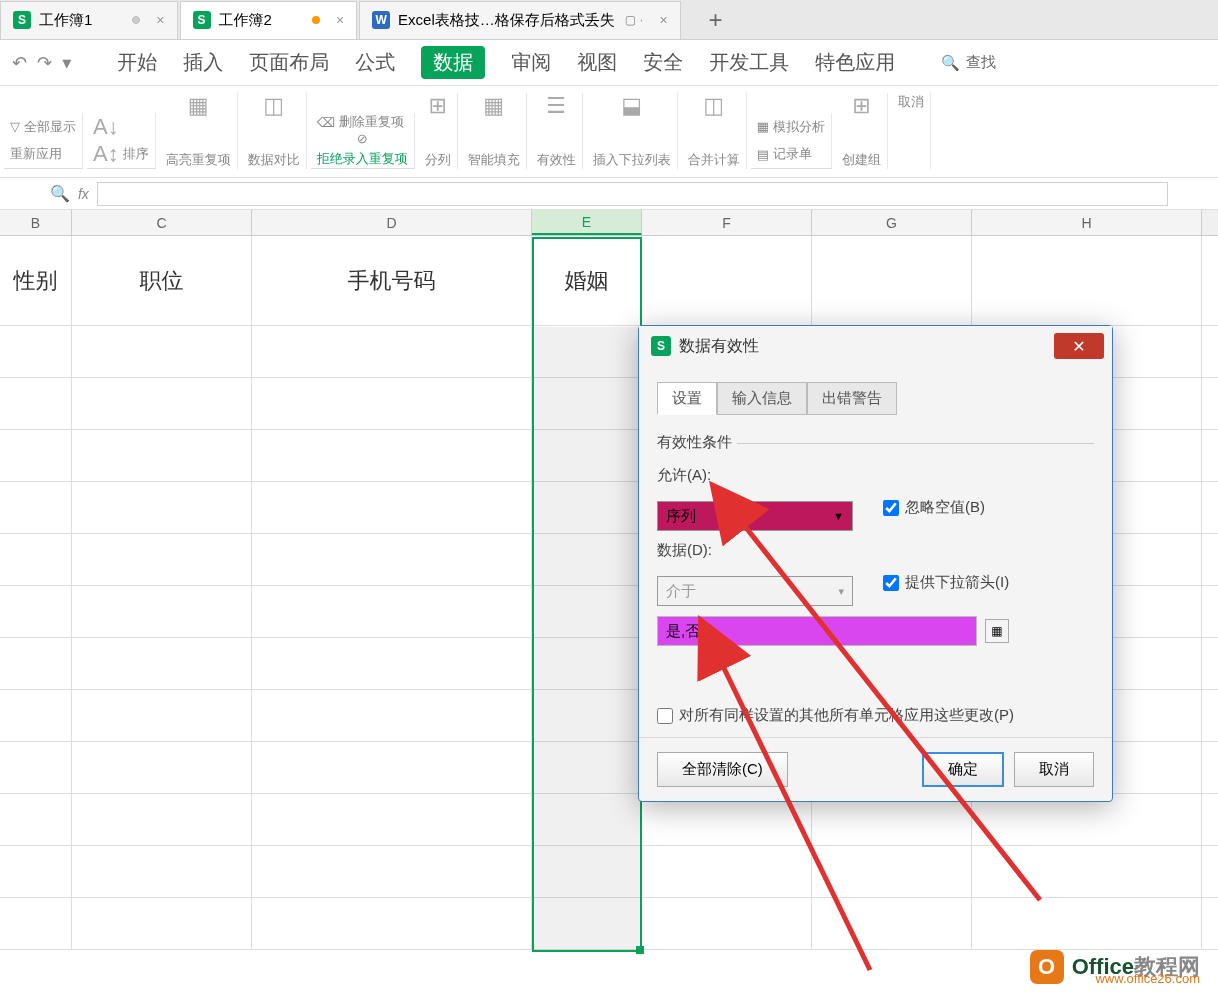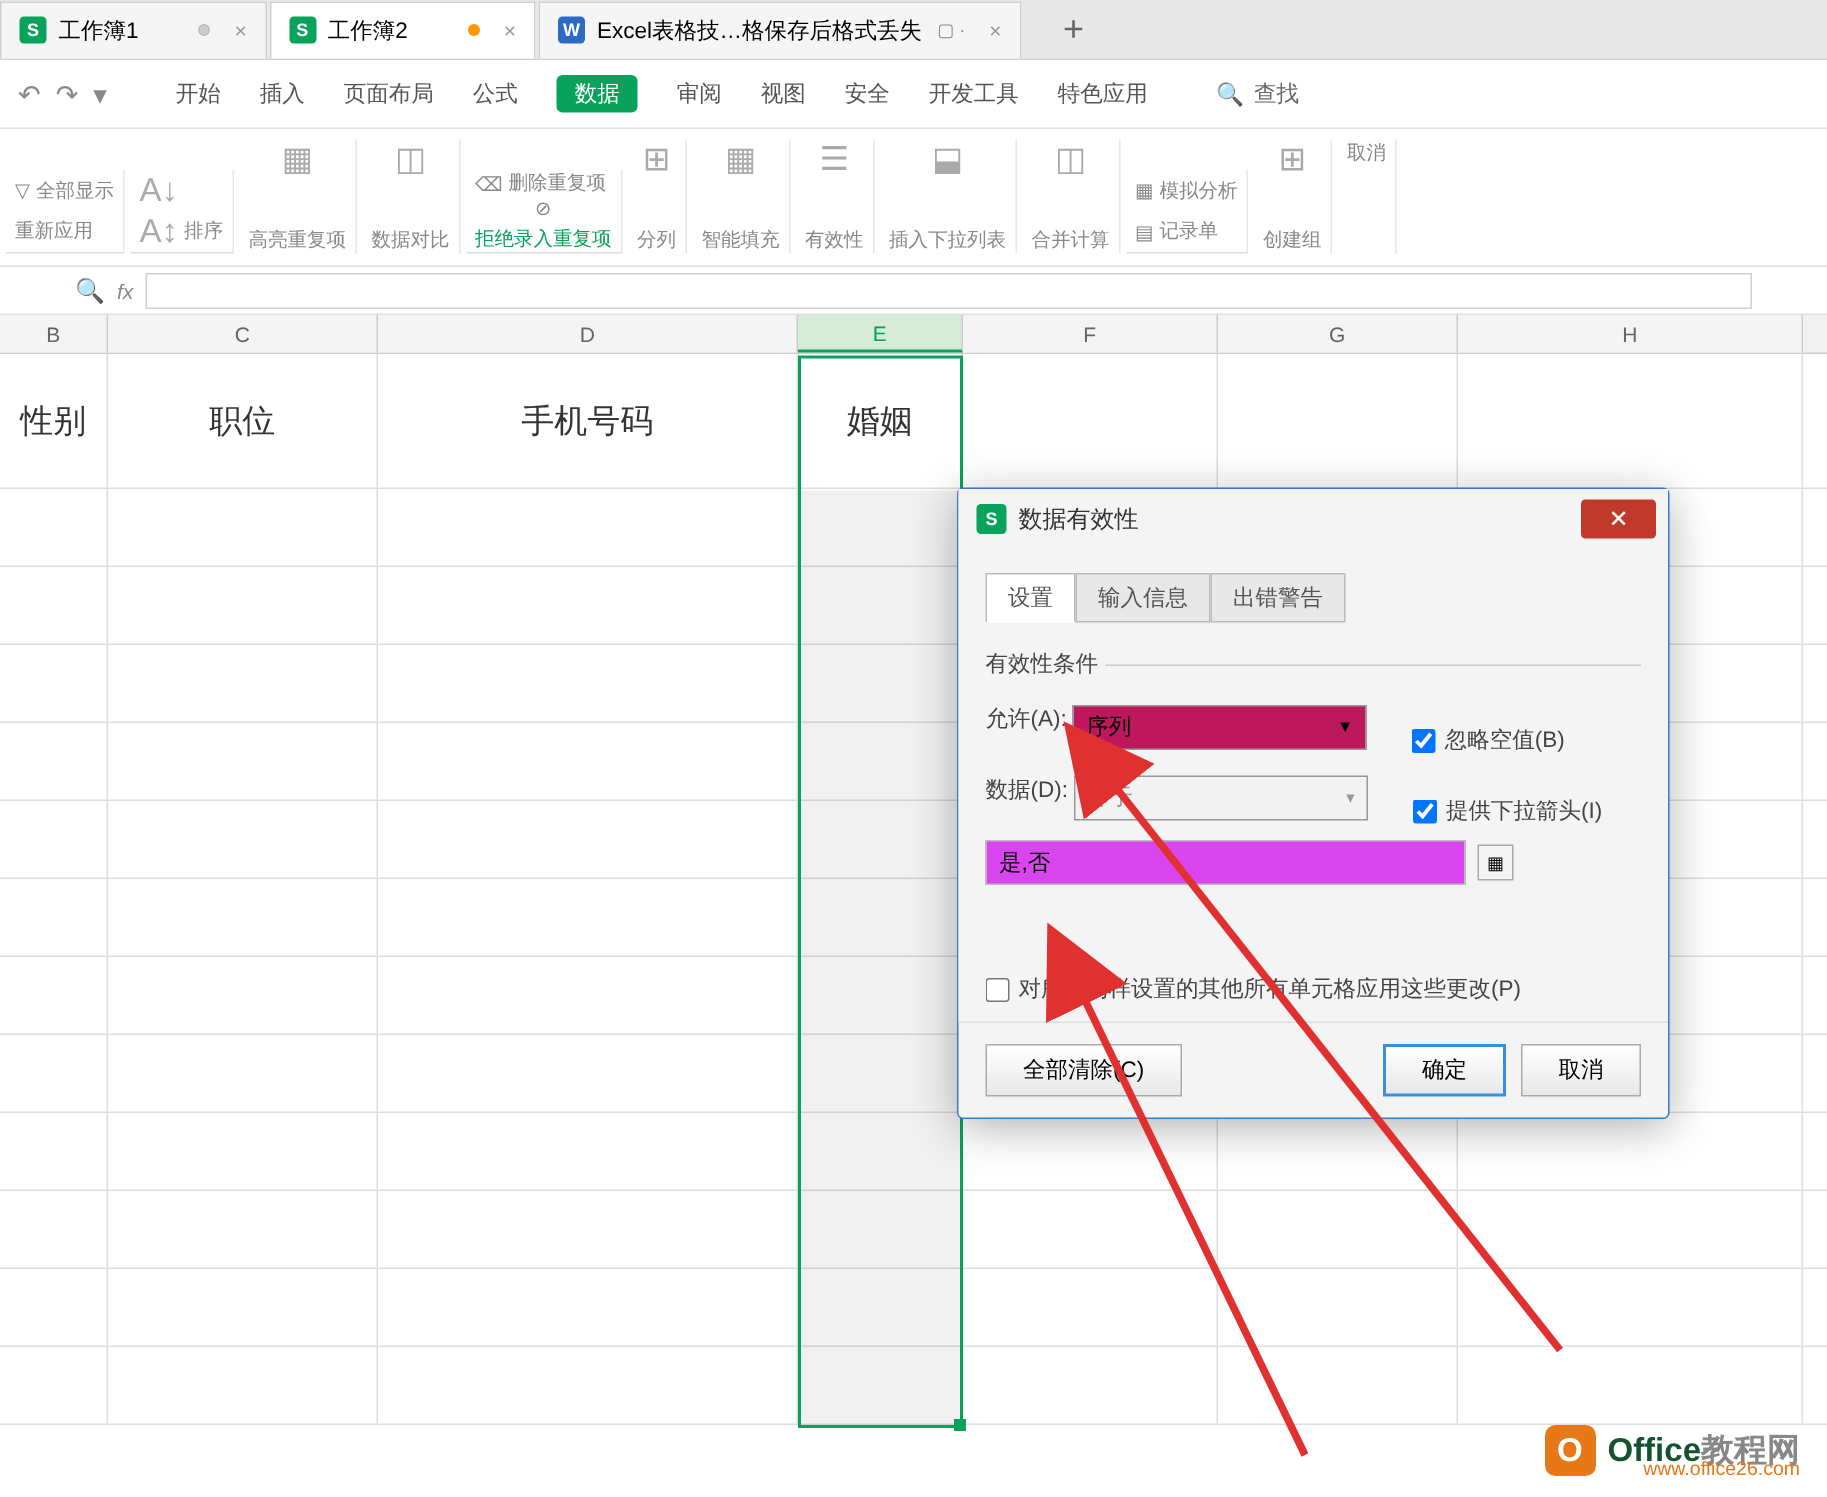--- a/index.html
+++ b/index.html
@@ -15,21 +15,21 @@
     .tab .dot.orange { background: #ff9800; }
     .tab .dot.grey { background: #ccc; border: 1px solid #bbb; }
     .tab .close-x { margin-left: 16px; color: #999; font-size: 14px; }
     .tab .win-icons { margin-left: 10px; color: #888; font-size: 12px; }
     .add-tab { width: 30px; height: 30px; display: flex; align-items: center; justify-content: center; font-size: 24px; color: #666; margin-left: 18px; cursor: pointer; }
     
     
     .menu-bar { display: flex; align-items: center; gap: 26px; height: 46px; padding: 0 12px; border-bottom: 1px solid #e0e0e0; background: #fff; }
     .menu-left { display: flex; gap: 10px; margin-right: 20px; }
     .menu-left .icon-btn { color: #888; font-size: 18px; cursor: pointer; }
-    .menu-item { font-size: 15px; color: #555; cursor: pointer; font-family: Liberation Serif, serif; }
+    .menu-item { font-size: 20px; color: #555; cursor: pointer; font-family: Liberation Serif, serif; }
     .menu-item.active { background: #07a35a; color: #fff; padding: 3px 12px; border-radius: 4px; }
     .search-group { display: flex; align-items: center; gap: 6px; color: #666; font-size: 15px; margin-left: 20px; }
     
     
     .ribbon { display: flex; align-items: flex-end; height: 92px; padding: 8px 4px; border-bottom: 1px solid #e0e0e0; background: #fff; gap: 4px; }
     .ribbon-group { display: flex; flex-direction: column; align-items: center; padding: 0 6px; border-right: 1px solid #e8e8e8; height: 76px; justify-content: space-between; }
     .ribbon-group.row { flex-direction: column; justify-content: space-around; align-items: flex-start; }
     .ribbon-label { font-size: 13px; color: #888; white-space: nowrap; }
     .ribbon-icon { color: #aaa; font-size: 22px; }
     .ribbon-btn { display: flex; flex-direction: column; align-items: center; gap: 4px; cursor: pointer; }
@@ -68,21 +68,21 @@
     .dialog-header .title-group { display: flex; align-items: center; gap: 8px; font-size: 16px; color: #333;}
     .dialog-header .title-group .hicon{ width: 20px; height: 20px; background: #07a35a; border-radius: 3px; color:#fff; display:flex; align-items:center; justify-content:center; font-size:12px; font-weight:bold;}
     .close-btn { width: 50px; height: 26px; background: #c0392b; color: #fff; border-radius: 3px; display: flex; align-items: center; justify-content: center; font-size: 16px; cursor: pointer; }
     .dialog-body { background: #f4f4f4; padding: 16px 18px 12px 18px; }
     .tab-strip { display: flex; gap: 0; margin-bottom: 18px; }
     .dtab { padding: 6px 14px; border: 1px solid #bbb; background: #e8e8e8; font-size: 15px; color: #555; cursor: pointer; }
     .dtab.active { background: #fff; border-bottom: 1px solid #fff; }
     .fieldset-label { font-size: 15px; color: #444; margin-bottom: 14px; position: relative; }
     .fieldset-label::after { content: ""; position: absolute; left: 80px; right: 0; top: 50%; border-top: 1px solid #ccc; }
     .field-row { display: flex; align-items: center; gap: 30px; margin-bottom: 10px; }
-    .field-col { display: flex; gap: 4px; }
+    .field-col { display: flex; flex-direction: column; gap: 16px; }
     .field-label { font-size: 15px; color: #444; }
     .select-box { width: 196px; height: 30px; border: 1px solid #999; background: #be185d; display: flex; align-items: center; justify-content: space-between; padding: 0 8px; font-size: 15px; cursor: pointer; }
     .select-box.disabled { background: #f2f2f2; color: #999; }
     .select-box .arrow { font-size: 11px; }
     .check-row { display: flex; align-items: center; gap: 6px; font-size: 15px; color: #444; }
     .check-row input { width: 16px; height: 16px; }
     .text-input { width: 320px; height: 30px; border: 1px solid #bbb; padding: 0 8px; font-size: 15px; display:flex; align-items:center; background:#d946ef; }
     .range-icon { width: 24px; height: 24px; border: 1px solid #aaa; margin-left: 8px; display:inline-flex; align-items:center; justify-content:center; font-size:12px; }
     .dialog-footer { display: flex; justify-content: space-between; padding: 14px 18px; border-top: 1px solid #ddd; }
     .btn { padding: 6px 24px; border: 1px solid #aaa; background: linear-gradient(#fff, #e8e8e8); font-size: 15px; cursor: pointer; }

